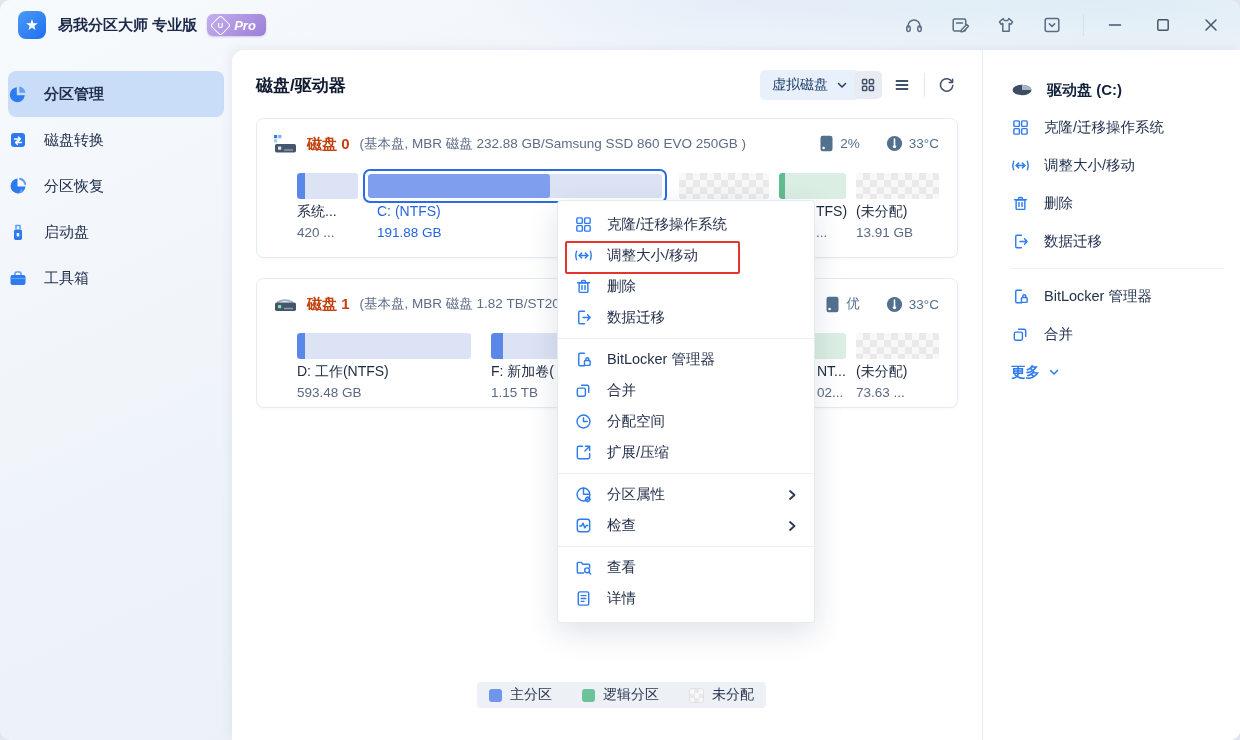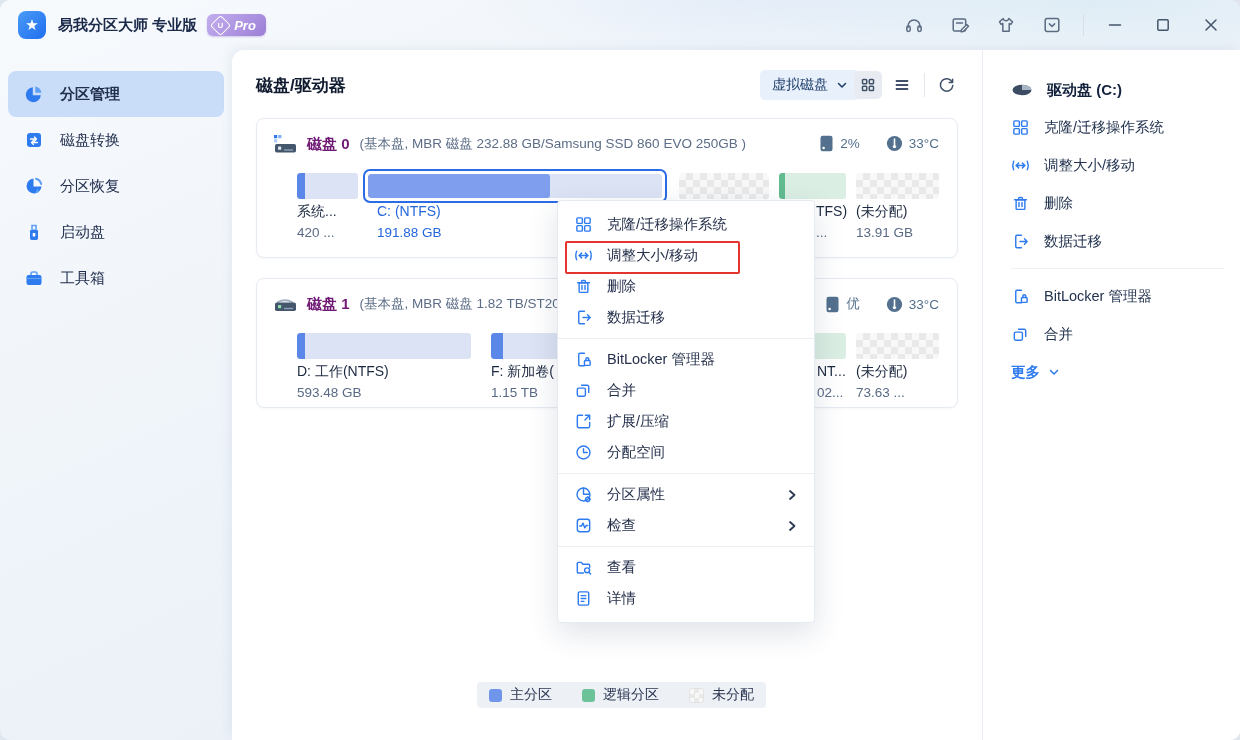--- a/index.html
+++ b/index.html
@@ -22,36 +22,36 @@
   .pro-badge{margin-left:10px;height:22px;padding:0 10px 0 6px;border-radius:6px;display:flex;align-items:center;gap:6px;background:linear-gradient(135deg,#c3aeee,#9c7fd6);box-shadow:0 1px 2px rgba(120,90,190,.3);}
   .pro-diamond{width:13px;height:13px;border:1.6px solid #fff;transform:rotate(45deg);border-radius:3px;display:flex;align-items:center;justify-content:center;}
   .pro-diamond span{transform:rotate(-45deg);font-size:8px;font-weight:700;color:#fff;line-height:1;}
   .pro-text{font-size:13px;font-weight:700;font-style:italic;color:#fff;}
   .tb-icons{margin-left:auto;display:flex;align-items:center;gap:24px;color:#5b6b82;}
   .tb-btn{width:22px;height:22px;display:flex;align-items:center;justify-content:center;cursor:default;}
   .tb-sep{width:1px;height:22px;background:#d9dfe8;margin:0 20px;}
   .win-ctrls{display:flex;align-items:center;gap:26px;color:#45556c;}
   
   .sidebar{position:absolute;left:0;top:50px;width:232px;height:690px;padding-top:21px;box-sizing:border-box;}
-  .side-item{height:46px;margin:0 8px;border-radius:8px;display:flex;align-items:center;gap:16px;padding-left:16px;font-size:15px;color:#22304e;font-weight:500;}
+  .side-item{height:46px;margin:0 8px;border-radius:8px;display:flex;align-items:center;gap:16px;font-size:15px;color:#22304e;font-weight:500;}
   .side-item.active{background:#c9ddf9;font-weight:700;}
   .side-ic{width:20px;height:20px;flex:0 0 auto;color:#2e7bf0;}
   
   .main-panel{position:absolute;left:232px;top:50px;width:1008px;height:690px;background:#fff;border-radius:12px 0 0 0;box-shadow:-3px -3px 10px rgba(120,140,175,.10);}
   .content-title{position:absolute;left:256px;top:74px;font-size:17px;font-weight:800;color:#101b30;}
   .filter-btn{position:absolute;left:760px;top:70px;height:30px;padding:0 12px;border-radius:5px;background:#e7f0fb;display:flex;align-items:center;gap:8px;font-size:14px;color:#1e3d6b;}
   .hdr-btn{position:absolute;top:71px;width:28px;height:28px;border-radius:5px;display:flex;align-items:center;justify-content:center;color:#41516a;}
   .hdr-btn.on{background:#e8ecf2;}
   .hdr-sep{position:absolute;left:924px;top:73px;width:1px;height:24px;background:#e2e7ee;}
   
   .disk-card{position:absolute;left:256px;width:702px;background:#fff;border:1px solid #e6ebf2;border-radius:8px;box-sizing:border-box;box-shadow:0 1px 3px rgba(90,110,150,.05);}
   .card0{top:118px;height:140px;}
   .card1{top:278px;height:130px;padding-left:16px;}
   .disk-head{position:absolute;left:16px;top:14px;display:flex;align-items:center;gap:10px;white-space:nowrap;}
-  .disk-name{font-size:15px;font-weight:800;color:#701a75;}
+  .disk-name{font-size:15px;font-weight:800;color:#c2410c;}
   .disk-info{font-size:13.5px;color:#5d6d87;}
   .disk-stats{position:absolute;right:18px;top:16px;display:flex;align-items:center;gap:26px;color:#53708e;font-size:13.5px;}
   .stat{display:flex;align-items:center;gap:6px;}
   .pbar{position:absolute;top:54px;height:26px;border-radius:3px;background:#dce3f4;overflow:hidden;}
   .pbar .sliver{position:absolute;left:0;top:0;bottom:0;width:8px;background:#5b87e9;border-radius:3px 0 0 3px;}
   .pbar.green{background:#daeee3;}
   .pbar.green .sliver{background:#63bb90;}
   .checker{background-color:#f0f0f0;background-image:conic-gradient(#e9e9e9 25%,#f8f8f8 0 50%,#e9e9e9 0 75%,#f8f8f8 0);background-size:14px 14px;}
   .sel-box{position:absolute;top:50px;height:34px;border:2px solid #2b6be6;border-radius:7px;background:#fff;box-sizing:border-box;padding:3px;}
   .sel-box .inner{position:relative;height:100%;background:#dce3f4;border-radius:3px;overflow:hidden;}
@@ -483,34 +483,34 @@
           <svg width="19" height="19" viewBox="0 0 20 20" class="st">
             <rect x="3.5" y="7.5" width="8.5" height="8.5" rx="1.5"></rect>
             <path d="M8 4.5 h6 a1.5 1.5 0 0 1 1.5 1.5 v6"></path>
           </svg>
         </span>
       <span>合并</span>
     </div>
     <div class="menu-item">
       <span class="mi-ic">
           <svg width="19" height="19" viewBox="0 0 20 20" class="st">
+            <circle cx="10" cy="10" r="6.8"></circle>
+            <path d="M10 6 v4 h4"></path>
+          </svg>
+        </span>
+      <span>分配空间</span>
+    </div>
+    <div class="menu-item">
+      <span class="mi-ic">
+          <svg width="19" height="19" viewBox="0 0 20 20" class="st">
             <path d="M9 3.5 H5 a1.5 1.5 0 0 0-1.5 1.5 v10 a1.5 1.5 0 0 0 1.5 1.5 h10 a1.5 1.5 0 0 0 1.5-1.5 V11"></path>
             <path d="M11.5 8.5 L16.5 3.5 m-4.5 0 h4.5 V8"></path>
           </svg>
         </span>
       <span>扩展/压缩</span>
-    </div>
-    <div class="menu-item">
-      <span class="mi-ic">
-          <svg width="19" height="19" viewBox="0 0 20 20" class="st">
-            <circle cx="10" cy="10" r="6.8"></circle>
-            <path d="M10 6 v4 h4"></path>
-          </svg>
-        </span>
-      <span>分配空间</span>
     </div>
     <div class="menu-sep"></div>
     <div class="menu-item">
       <span class="mi-ic">
           <svg width="19" height="19" viewBox="0 0 20 20" class="st">
             <path d="M16.8 10.5 A6.8 6.8 0 1 1 9.5 3.2"></path>
             <path d="M10 3.2 a6.8 6.8 0 0 1 6.6 6.6 L10 9.8 z"></path>
             <circle cx="14.5" cy="15" r="2.2"></circle>
             <path d="M14.5 12 v1 M14.5 17 v1 M11.8 15 h1 M16.2 15 h1" stroke-width="1.1"></path>
           </svg>

